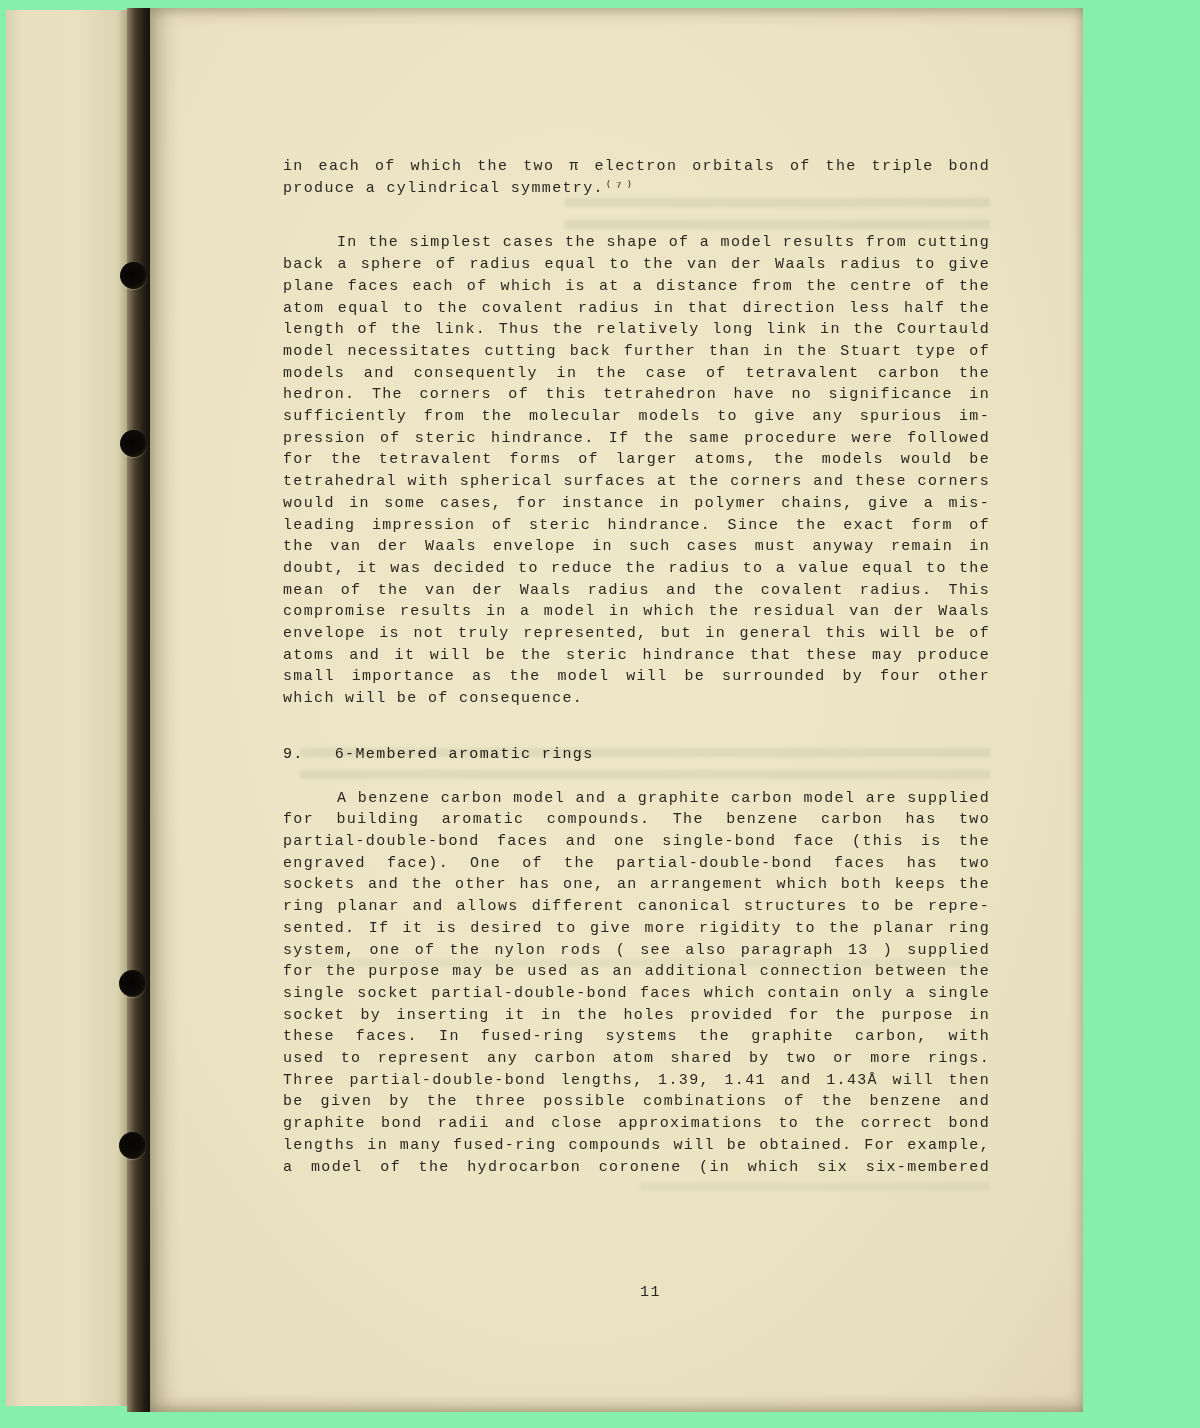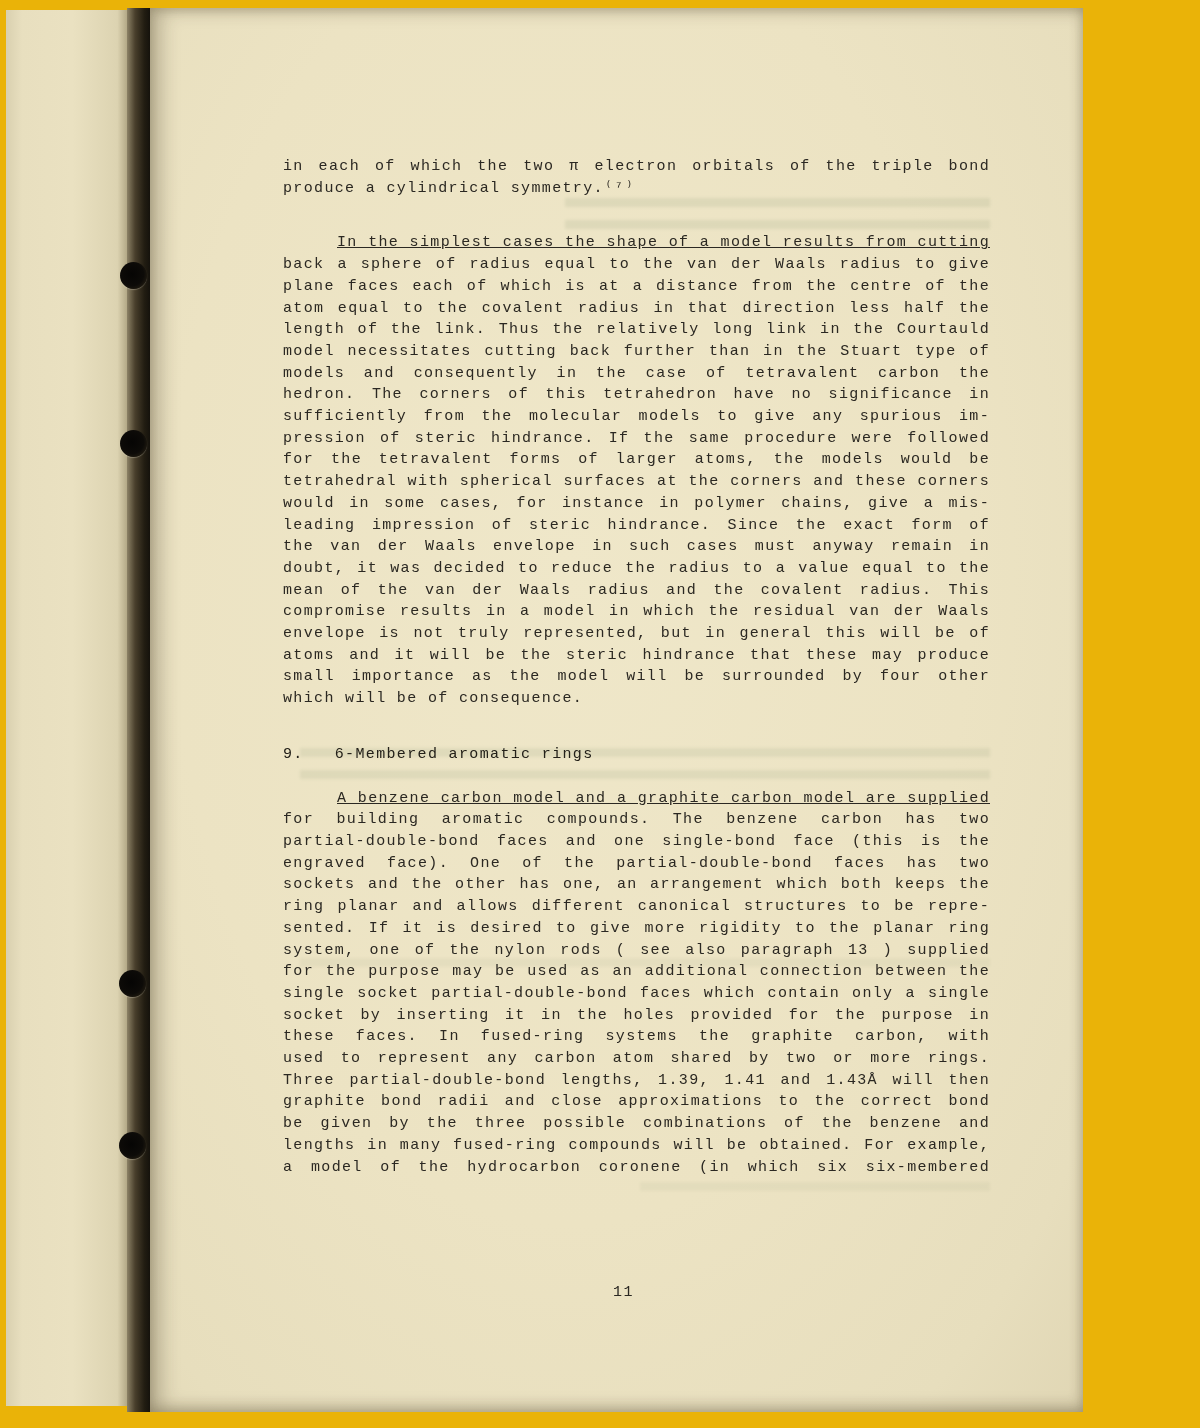--- a/index.html
+++ b/index.html
@@ -1,21 +1,21 @@
 <!DOCTYPE html>
 <html><head>
 <meta charset="utf-8">
 <style>
   * { margin:0; padding:0; box-sizing:border-box; }
   html,body { background:#0c0b09; }
   body {
     width:1200px; height:1428px; position:relative; overflow:hidden;
     font-family:"Liberation Mono","DejaVu Sans Mono",monospace;
   }
-  .scene { position:absolute; inset:0; background:#eab308;padding-left:20px; }
+  .scene { position:absolute; inset:0; background:#86efac;padding-left:20px; }
 
   
   .facing-edge {
     position:absolute; left:6px; top:10px; width:121px; height:1396px;
     background:linear-gradient(90deg,#d9d0af 0,#e8dfbf 16px,#eae1c1 55%,#dcd3b1 92%,#b3a987 100%);
   }
   
   .gutter {
     position:absolute; left:127px; top:8px; width:23px; height:1404px;
     background:linear-gradient(90deg,#8c8266 0,#493f2c 35%,#221d12 75%,#15120c 100%);
@@ -48,27 +48,27 @@
   .g3 { left:300px; top:958px; width:690px; height:20px; opacity:.3; }
   .g4 { left:640px; top:1182px; width:350px; height:20px; opacity:.3; }
 
   
   .text-block {
     position:absolute; left:283px; top:156px; width:707px;
     color:#2b2822; font-size:15px; line-height:21.7px; letter-spacing:1.35px;
   }
   .line { text-align:justify; text-align-last:justify; text-justify:inter-word; }
   .line.short { text-align-last:left; }
-  .line.indent { padding-left:54px;text-decoration:underline; }
+  .line.indent { padding-left:54px; }
   .paragraph + .paragraph { margin-top:33px; }
   .heading {
     margin:34px 0 22px 0; font-weight:400; color:#232019; white-space:pre;
   }
   .page-number {
-    position:absolute; left:270px; top:1284px; width:707px; text-align:center;
+    position:absolute; left:297px; top:1284px; width:707px; text-align:center;
     color:#2b2822; font-size:15px; letter-spacing:1.5px;
   }
 </style>
 </head>
 <body>
 
 <div class="scene">
   <div class="facing-edge"></div>
   <div class="gutter"></div>
   <div class="page"></div>
@@ -121,21 +121,21 @@
         <div class="line">sockets and the other has one, an arrangement which both keeps the</div>
         <div class="line">ring planar and allows different canonical structures to be repre-</div>
         <div class="line">sented. If it is desired to give more rigidity to the planar ring</div>
         <div class="line">system, one of the nylon rods ( see also paragraph 13 ) supplied</div>
         <div class="line">for the purpose may be used as an additional connection between the</div>
         <div class="line">single socket partial-double-bond faces which contain only a single</div>
         <div class="line">socket by inserting it in the holes provided for the purpose in</div>
         <div class="line">these faces. In fused-ring systems the graphite carbon, with</div>
         <div class="line">used to represent any carbon atom shared by two or more rings.</div>
         <div class="line">Three partial-double-bond lengths, 1.39, 1.41 and 1.43Å will then</div>
+        <div class="line">be given by the three possible combinations of the benzene and</div>
         <div class="line">graphite bond radii and close approximations to the correct bond</div>
-        <div class="line">be given by the three possible combinations of the benzene and</div>
         <div class="line">lengths in many fused-ring compounds will be obtained. For example,</div>
         <div class="line">a model of the hydrocarbon coronene (in which six six-membered</div>
       </div>
     </div>
 
   <div class="page-number">11</div>
 </div>
 
 </body></html>

